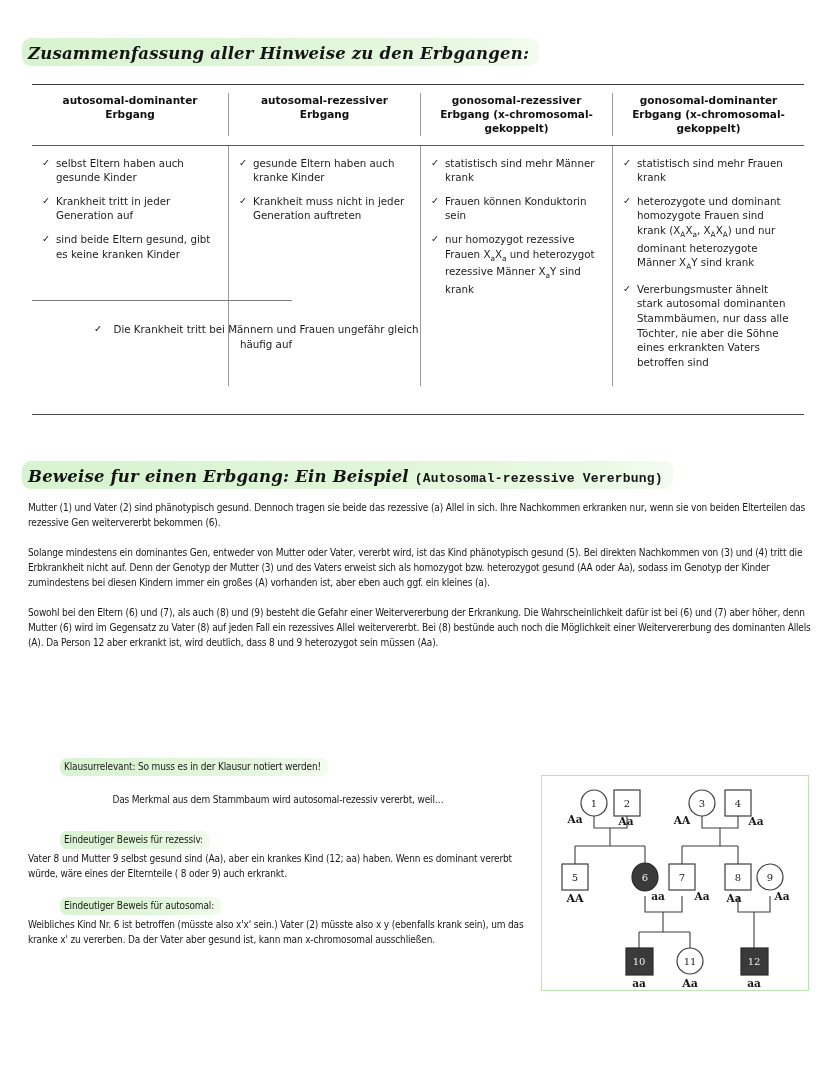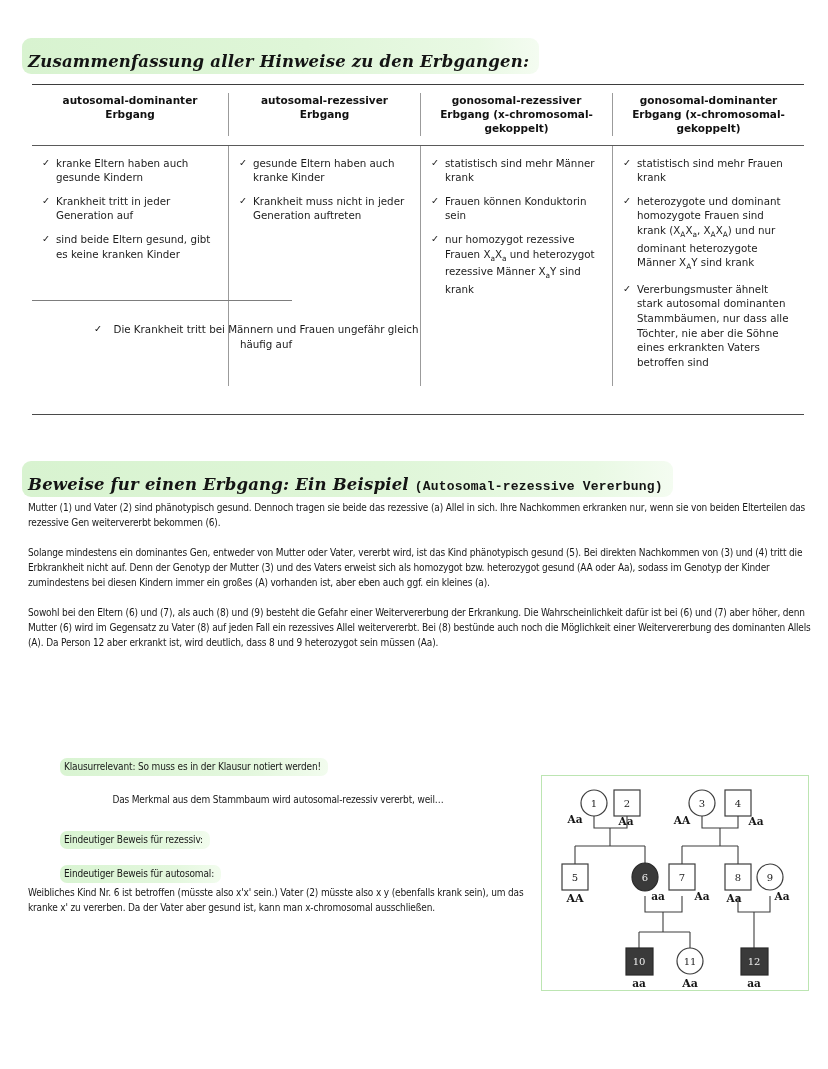--- a/index.html
+++ b/index.html
@@ -18,21 +18,21 @@
 
   
   .script-heading {
     font-family: "DejaVu Serif", serif;
     font-style: italic;
     font-weight: bold;
     font-size: 16.5px;
     letter-spacing: 0.2px;
     color: #141414;
     display: inline-block;
-    padding: 14px 10px 3px 6px;
+    padding: 6px 10px 3px 6px;
     border-radius: 9px;
     background: linear-gradient(to right, #d8f3d0 0%, #dff6d8 55%, #e9f9e4 88%, #f4fcf1 100%);
     white-space: nowrap;
   }
   .script-heading .sub {
     font-family: Liberation Mono, monospace;
     font-style: normal;
     font-weight: bold;
     font-size: 13px;
   }
@@ -189,21 +189,21 @@
     </div>
   </div>
 
   <div class="tbl-rule-thin"></div>
 
   <div class="tbl-body">
 
     <div class="col col-1 body-cell">
       <div class="bullet">
         <span class="chk">✓</span>
-        <span class="txt">kranke Eltern haben auch gesunde Kindern</span>
+        <span class="txt">selbst Eltern haben auch gesunde Kinder</span>
       </div>
       <div class="bullet">
         <span class="chk">✓</span>
         <span class="txt">Krankheit tritt in jeder Generation auf</span>
       </div>
       <div class="bullet">
         <span class="chk">✓</span>
         <span class="txt">sind beide Eltern gesund, gibt es keine kranken Kinder</span>
       </div>
     </div>
@@ -275,20 +275,21 @@
 <div id="klausur" class="hand">
   <div style="margin-bottom:16px;">
     <span class="hl">Klausurrelevant: So muss es in der Klausur notiert werden!</span>
   </div>
   <p class="lead">Das Merkmal aus dem Stammbaum wird autosomal-rezessiv vererbt, weil…</p>
 
   <div class="blk">
     <div>
       <span class="hl">Eindeutiger Beweis für rezessiv:</span>
     </div>
+    <div class="bodytext">Vater 8 und Mutter 9 selbst gesund sind (Aa), aber ein krankes Kind (12; aa) haben. Wenn es dominant vererbt würde, wäre eines der Elternteile ( 8 oder 9) auch erkrankt.</div>
   </div>
 
   <div class="blk">
     <div>
       <span class="hl">Eindeutiger Beweis für autosomal:</span>
     </div>
     <div class="bodytext">Weibliches Kind Nr. 6 ist betroffen (müsste also x'x' sein.) Vater (2) müsste also x y (ebenfalls krank sein), um das kranke x' zu vererben. Da der Vater aber gesund ist, kann man x-chromosomal ausschließen.</div>
   </div>
 </div>
 

